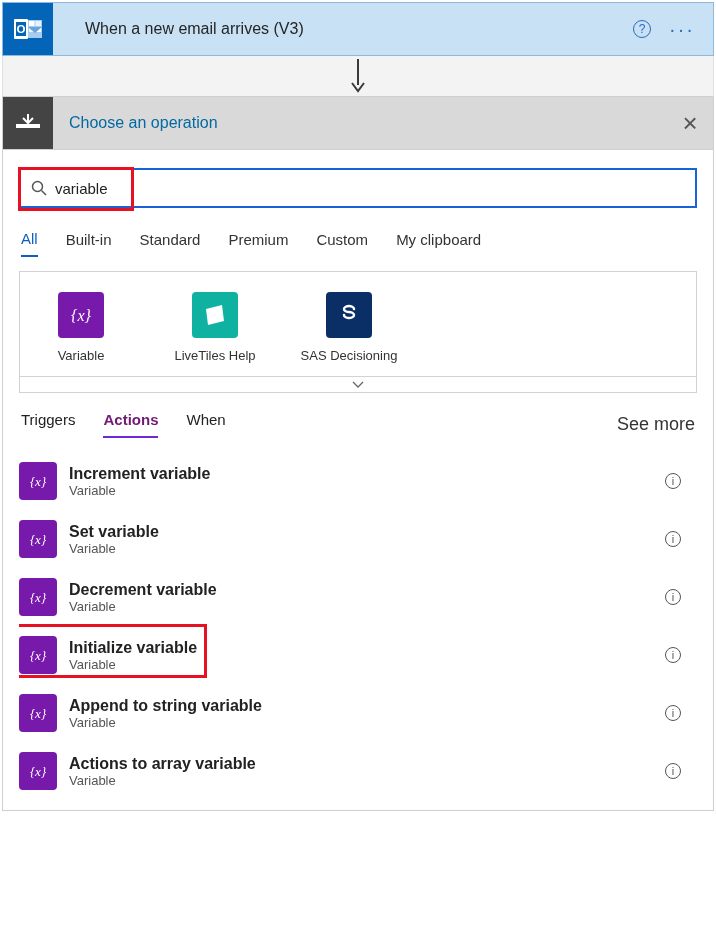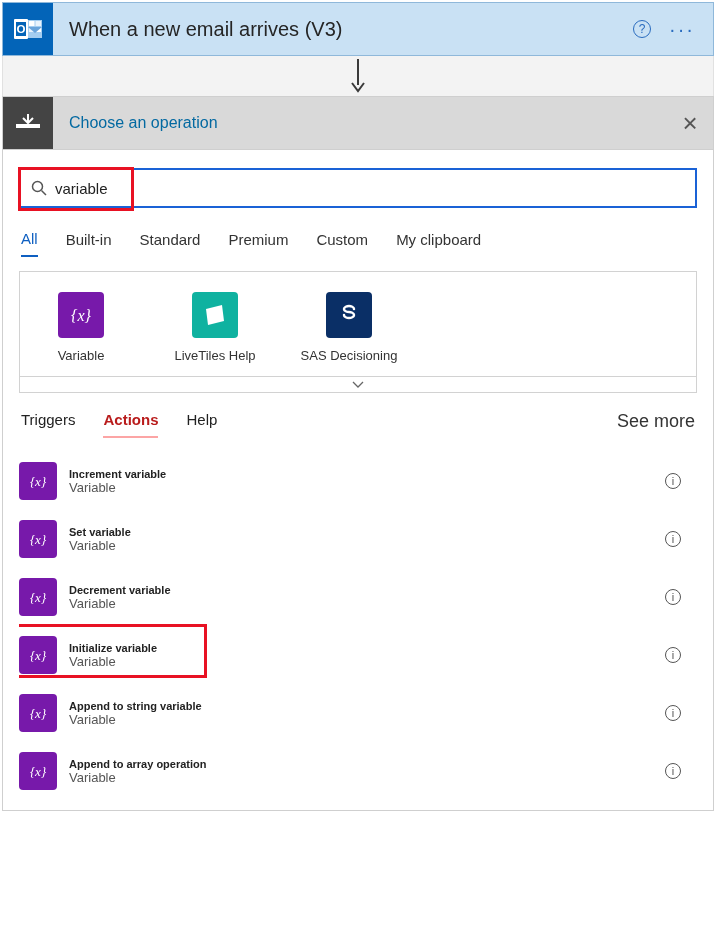--- a/index.html
+++ b/index.html
@@ -20,21 +20,21 @@
       border: 1px solid #8fb8da;
       height: 54px;
       margin: 2px 2px 0 2px;
     }
     .trigger-icon-box {
       width: 50px; height: 52px;
       background: #0364b8;
       display: flex; align-items: center; justify-content: center;
     }
     .trigger-icon-box svg { width: 32px; height: 32px; }
-    .trigger-title { flex: 1; padding-left: 16px; font-size: 20px; color: #252525; }
+    .trigger-title { flex: 1; padding-left: 32px; font-size: 16px; color: #252525; }
     .trigger-actions { display: flex; align-items: center; gap: 18px; padding-right: 18px; }
     .help-circle {
       width: 18px; height: 18px; border: 1.5px solid #2a6cbf; border-radius: 50%;
       display: flex; align-items: center; justify-content: center; color: #2a6cbf; font-size: 12px;
     }
     .more-dots { color: #2a6cbf; font-size: 20px; letter-spacing: 2px; line-height: 0; }
 
     .arrow-row {
       height: 40px;
       display: flex; align-items: center; justify-content: center;
@@ -110,42 +110,42 @@
     .tile-navy { background: #0a2f66; }
     .tile-orange { background: #ef6a1f; }
     .tile-orange2 { background: #f36a21; }
 
     .expand-bar {
       border: 1px solid #d2d2d2; border-top: none; height: 16px;
       display: flex; align-items: center; justify-content: center; cursor: pointer;
     }
 
     .section-row {
-      display: flex; justify-content: space-between; margin-top: 18px; padding: 0 2px;
+      display: flex; align-items: center; justify-content: space-between; margin-top: 18px; padding: 0 2px;
     }
     .section-tabs { display: flex; gap: 28px; font-size: 15px; }
     .section-tabs .stab { padding-bottom: 8px; cursor: pointer; color: #222; }
-    .section-tabs .stab.active { color: #b91c1c; border-bottom: 2px solid #fca5a5; font-weight: 600; }
+    .section-tabs .stab.active { color: #701a75; border-bottom: 2px solid #6d28d9; font-weight: 600; }
     .see-more { font-size: 18px; color: #333; cursor: pointer; }
 
     .actions-list {
       margin-top: 14px; position: relative;
       max-height: 420px; overflow-y: auto;
     }
     .action-item {
       display: flex; align-items: center; gap: 12px;
       padding: 10px 10px 10px 0; cursor: pointer; position: relative;
     }
     .action-item .tile-sm {
       width: 38px; height: 38px; border-radius: 4px; background: #7719aa;
       display: flex; align-items: center; justify-content: center; flex-shrink: 0;
     }
     .action-item .tile-sm svg { width: 22px; height: 22px; }
     .action-item .texts { flex: 1; }
-    .action-item .name { font-size: 11px; color: #222; font-weight: 600; }
+    .action-item .name { font-size: 16px; color: #222; font-weight: 600; }
     .action-item .sub { font-size: 13px; color: #555; }
     .action-item .info {
       width: 16px; height: 16px; border: 1.2px solid #555; border-radius: 50%;
       display: flex; align-items: center; justify-content: center; font-size: 11px; color: #555; margin-right: 6px;
     }
     .action-hl {
       position: absolute; left: -6px; top: -2px; width: 194px; height: 54px; border: 3px solid #e81123; pointer-events: none;
     }
     .actions-list::-webkit-scrollbar { width: 16px; }
     .actions-list::-webkit-scrollbar-thumb { background: #c7c7c7; }
@@ -243,21 +243,21 @@
   <div class="expand-bar">
     <svg width="12" height="8" viewBox="0 0 12 8">
         <path d="M1 1 L6 6 L11 1" fill="none" stroke="#666" stroke-width="1.3"></path>
       </svg>
   </div>
 
   <div class="section-row">
     <div class="section-tabs" id="sec-tabs">
         <div class="stab">Triggers</div>
         <div class="stab active">Actions</div>
-        <div class="stab">Help</div>
+        <div class="stab">When</div>
       </div>
     <div class="see-more">See more</div>
   </div>
 
   <div class="actions-list" id="actions">
       <div class="action-item">
         <div class="tile-sm">
           <svg viewBox="0 0 22 22">
             <text x="11" y="16" text-anchor="middle" font-size="13" font-style="italic" fill="#fff" font-family="serif">{x}</text>
           </svg>
@@ -317,20 +317,20 @@
         </div>
         <div class="info">i</div>
       </div>
       <div class="action-item">
         <div class="tile-sm">
           <svg viewBox="0 0 22 22">
             <text x="11" y="16" text-anchor="middle" font-size="13" font-style="italic" fill="#fff" font-family="serif">{x}</text>
           </svg>
         </div>
         <div class="texts">
-          <div class="name">Append to array operation</div>
+          <div class="name">Actions to array variable</div>
           <div class="sub">Variable</div>
         </div>
         <div class="info">i</div>
       </div>
     </div>
 
 </div>
 
 </body></html>

